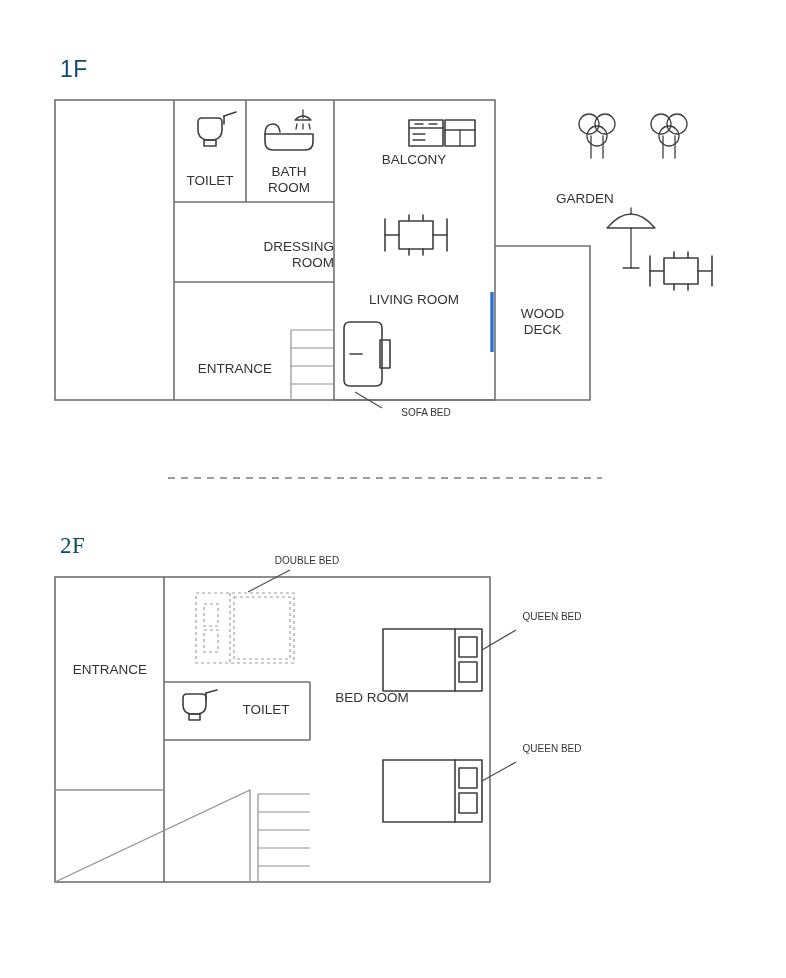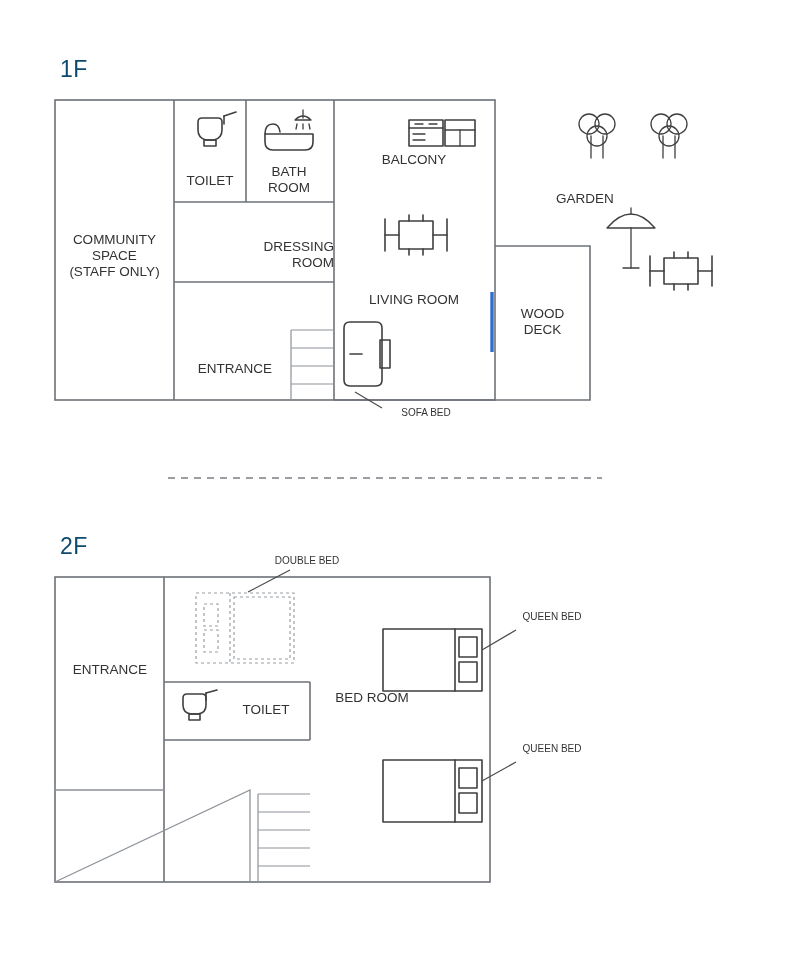--- a/index.html
+++ b/index.html
@@ -22,21 +22,21 @@
     width: 786px;
     height: 978px;
   }
   .floor-label {
     position: absolute;
     font-size: 23px;
     color: #0c4a6e;
     letter-spacing: 0.5px;
   }
   #floor-1-label { left: 60px; top: 56px; }
-  #floor-2-label { left: 60px; top: 533px; }
+  #floor-2-label { left: 60px; top: 533px; font-family: Liberation Serif, serif; }
 
   .room-label {
     position: absolute;
     font-size: 13.5px;
     line-height: 16px;
     color: #333;
     text-align: center;
     white-space: pre-line;
   }
   .callout-label {
@@ -225,23 +225,20 @@
 
     <g>
       <rect class="fixture" x="383" y="760" width="99" height="62"></rect>
       <line class="fixture" x1="455" y1="760" x2="455" y2="822"></line>
       <rect class="fixture" x="459" y="768" width="18" height="20"></rect>
       <rect class="fixture" x="459" y="793" width="18" height="20"></rect>
     </g>
     <line class="leader" x1="482" y1="781" x2="516" y2="762"></line>
   </svg>
 
-  <div class="room-label" style="left:55px; top:232px; width:119px;">COMMUNITY
-SPACE
-(STAFF ONLY)</div>
   <div class="room-label" style="left:174px; top:173px; width:72px;">TOILET</div>
   <div class="room-label" style="left:250px; top:164px; width:78px;">BATH
 ROOM</div>
   <div class="room-label" style="left:334px; top:152px; width:160px;">BALCONY</div>
   <div class="room-label" style="left:174px; top:239px; width:160px;text-align:right;">DRESSING
 ROOM</div>
   <div class="room-label" style="left:334px; top:292px; width:160px;">LIVING ROOM</div>
   <div class="room-label" style="left:174px; top:361px; width:122px;">ENTRANCE</div>
   <div class="room-label" style="left:495px; top:306px; width:95px;">WOOD
 DECK</div>

